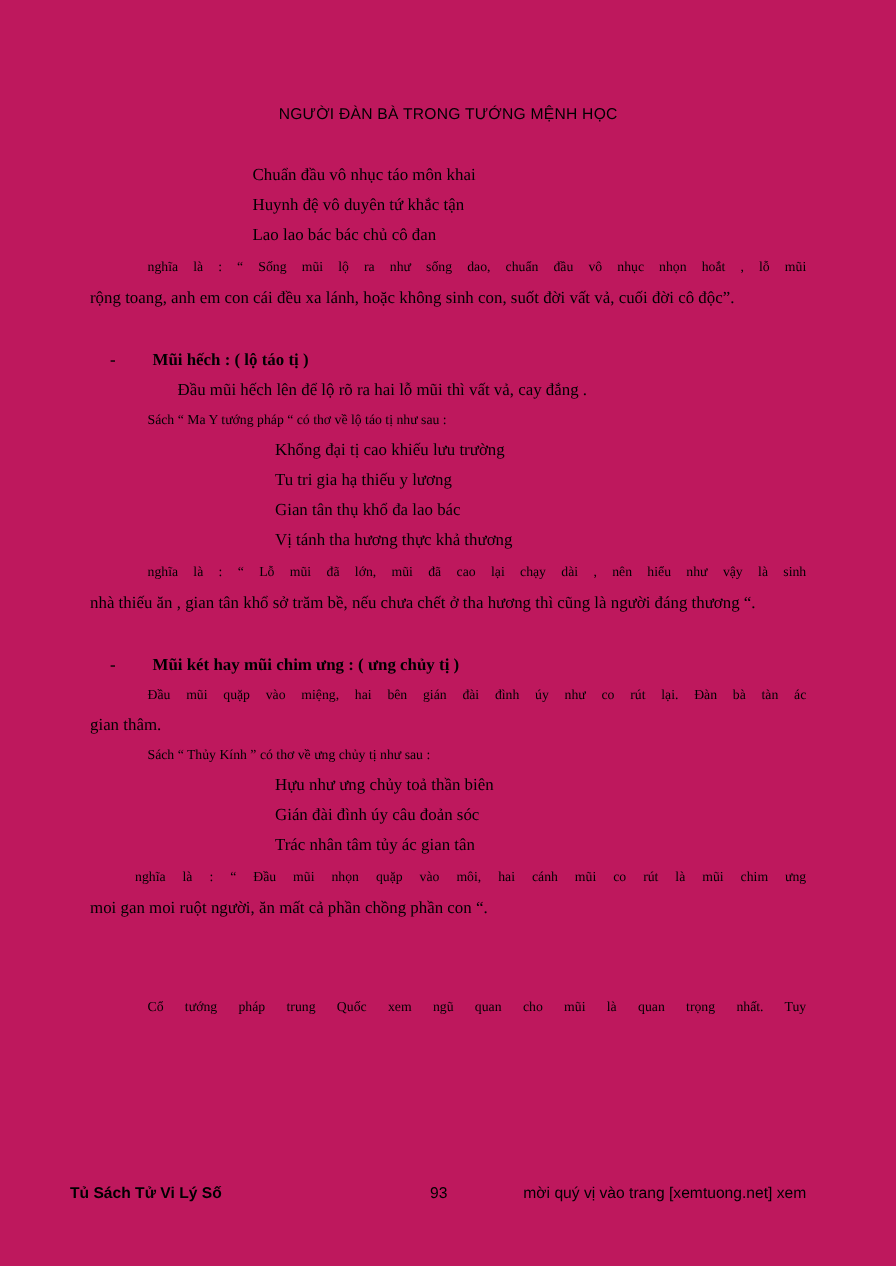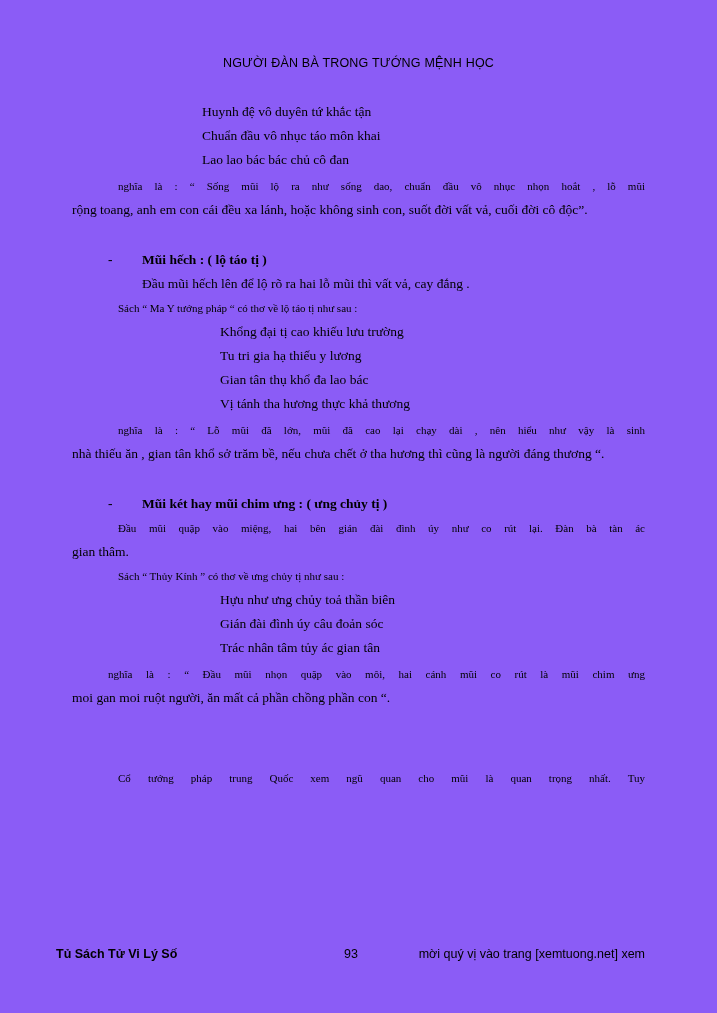--- a/index.html
+++ b/index.html
@@ -8,23 +8,23 @@
     background: #ffffff;
   }
   body {
     font-family: "Liberation Serif", serif;
     color: #000000;
   }
   .page {
     position: relative;
     width: 717px;
     height: 1013px;
-    background: #8b5cf6;
+    background: #be185d;
     box-sizing: border-box;
-    padding: 56px 72px 0 72px;
+    padding: 84px 72px 0 72px;
     overflow: hidden;
   }
   .header {
     text-align: center;
     font-family: "Liberation Sans", sans-serif;
     font-size: 12.5px;
     letter-spacing: .2px;
     margin-bottom: 30px;
   }
   .indent-block {
@@ -40,21 +40,21 @@
     font-size: 13.5px;
     line-height: 24px;
   }
   .para {
     text-align: justify;
     margin-top: 2px;
   }
   .spacer-md { height: 26px; }
   .spacer-lg { height: 30px; }
   .bullet {
-    margin-left: 36px;
+    margin-left: 16px;
     font-weight: bold;
     font-size: 13.5px;
     line-height: 24px;
   }
   .bullet .dash {
     display: inline-block;
     width: 34px;
     font-weight: bold;
   }
   .sub {
@@ -95,22 +95,22 @@
   .footer .right { flex: 1; text-align: right; }
 </style>
 </head>
 <body>
 
 <div class="page">
 
   <div class="header">NGƯỜI ĐÀN BÀ TRONG TƯỚNG MỆNH HỌC</div>
 
   <div class="indent-block">
+    <p>Chuẩn đầu vô nhục táo môn khai</p>
     <p>Huynh đệ vô duyên tứ khắc tận</p>
-    <p>Chuẩn đầu vô nhục táo môn khai</p>
     <p>Lao lao bác bác chủ cô đan</p>
   </div>
 
   <div class="para">
     <p class="justified-spread" style="margin-left:46px;">nghĩa là : “ Sống mũi lộ ra như sống dao, chuẩn đầu vô nhục nhọn hoắt , lỗ mũi</p>
     <p>rộng toang, anh em con cái đều xa lánh, hoặc không sinh con, suốt đời vất vả, cuối đời cô độc”.</p>
   </div>
 
   <div class="spacer-md"></div>
 

